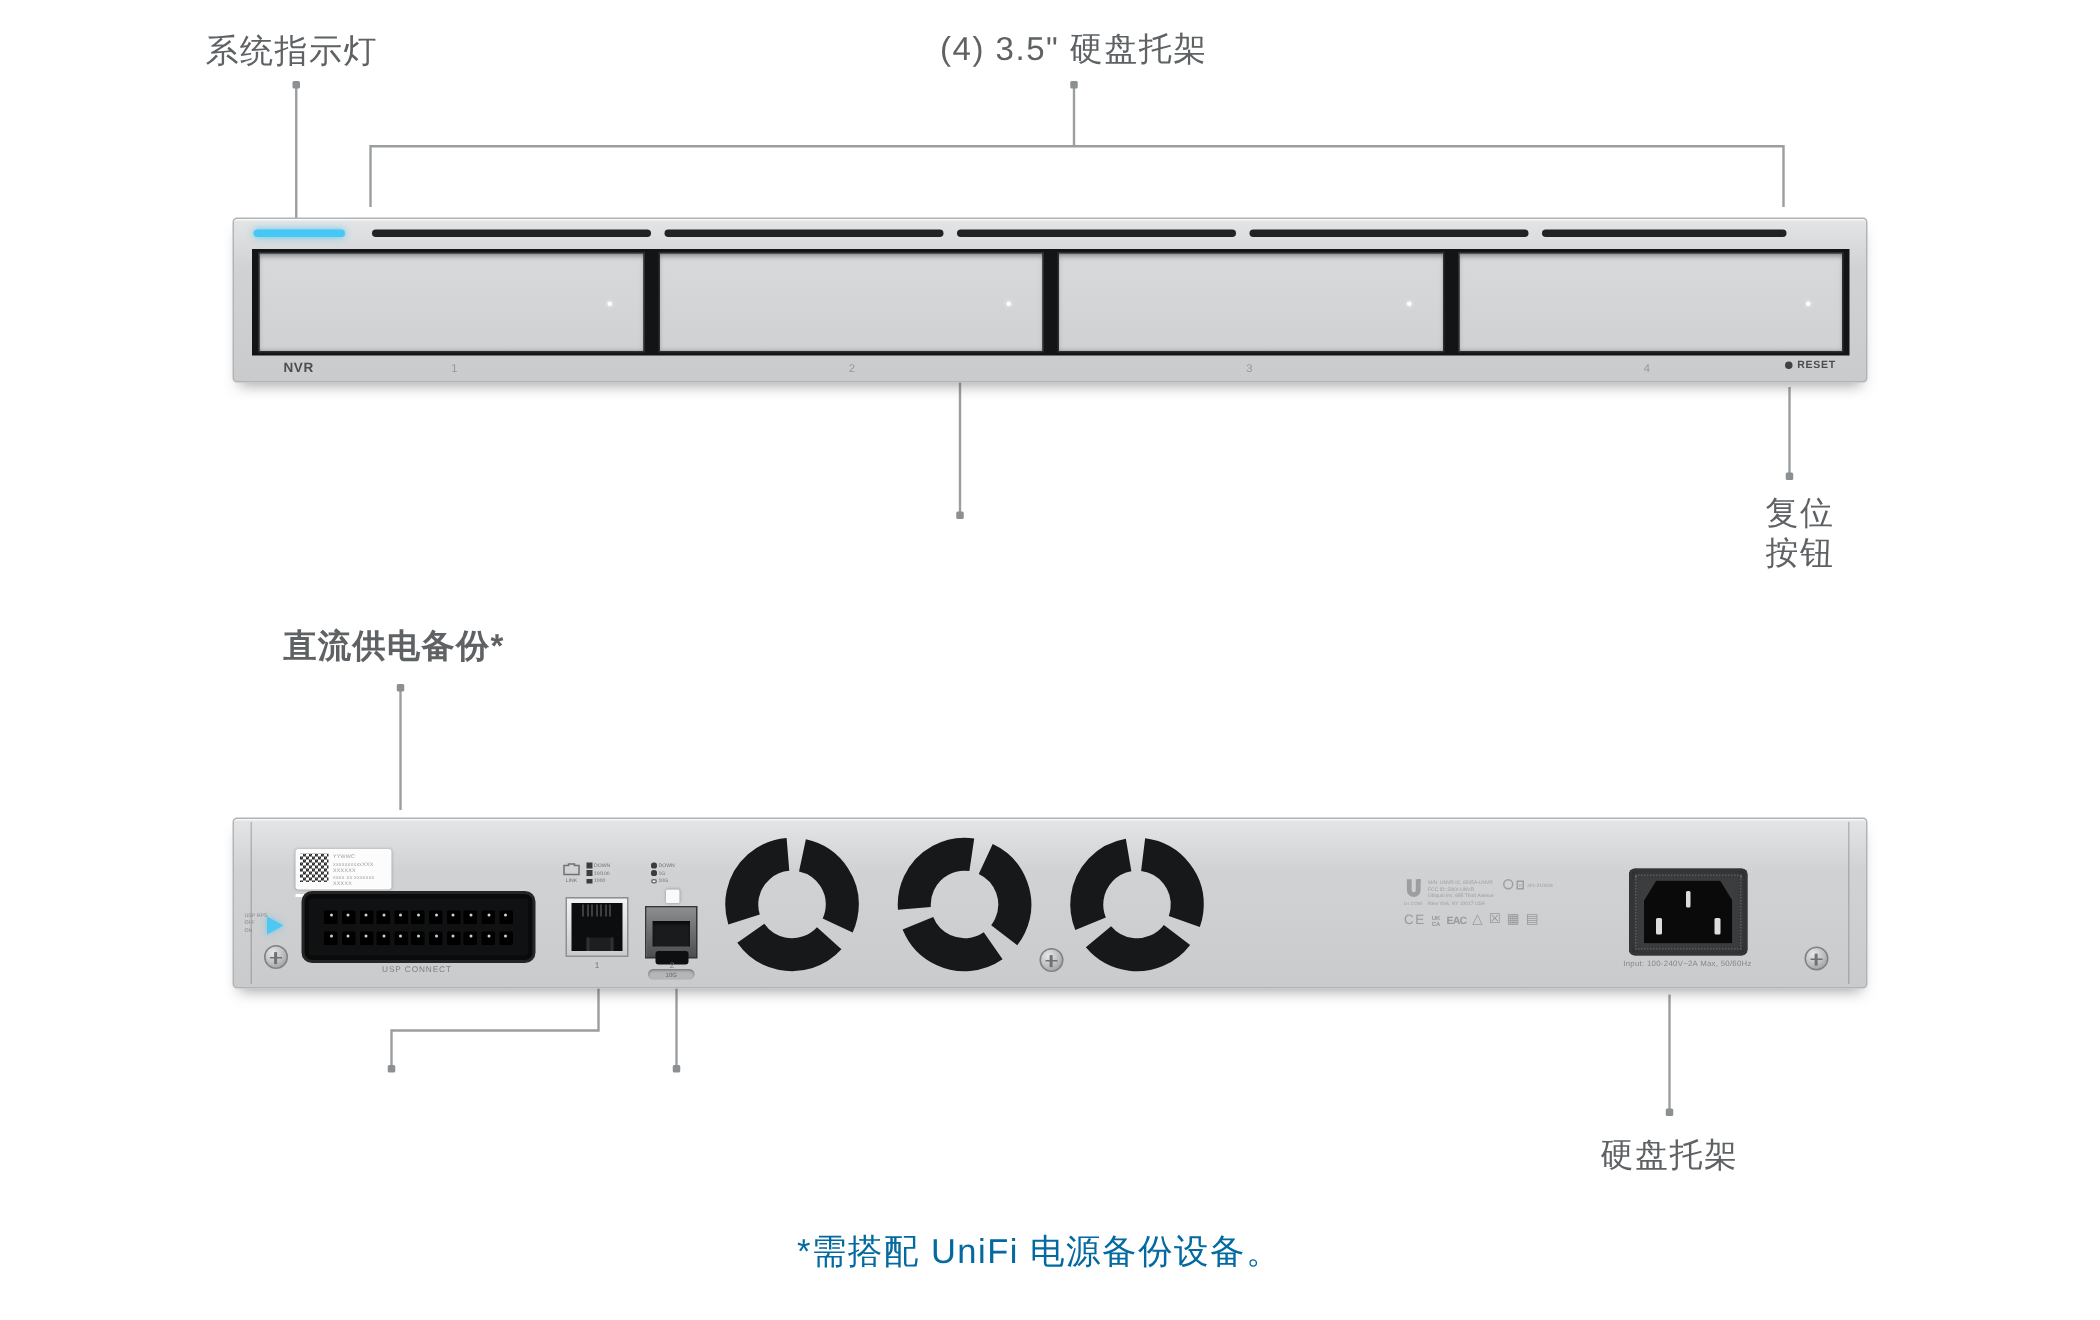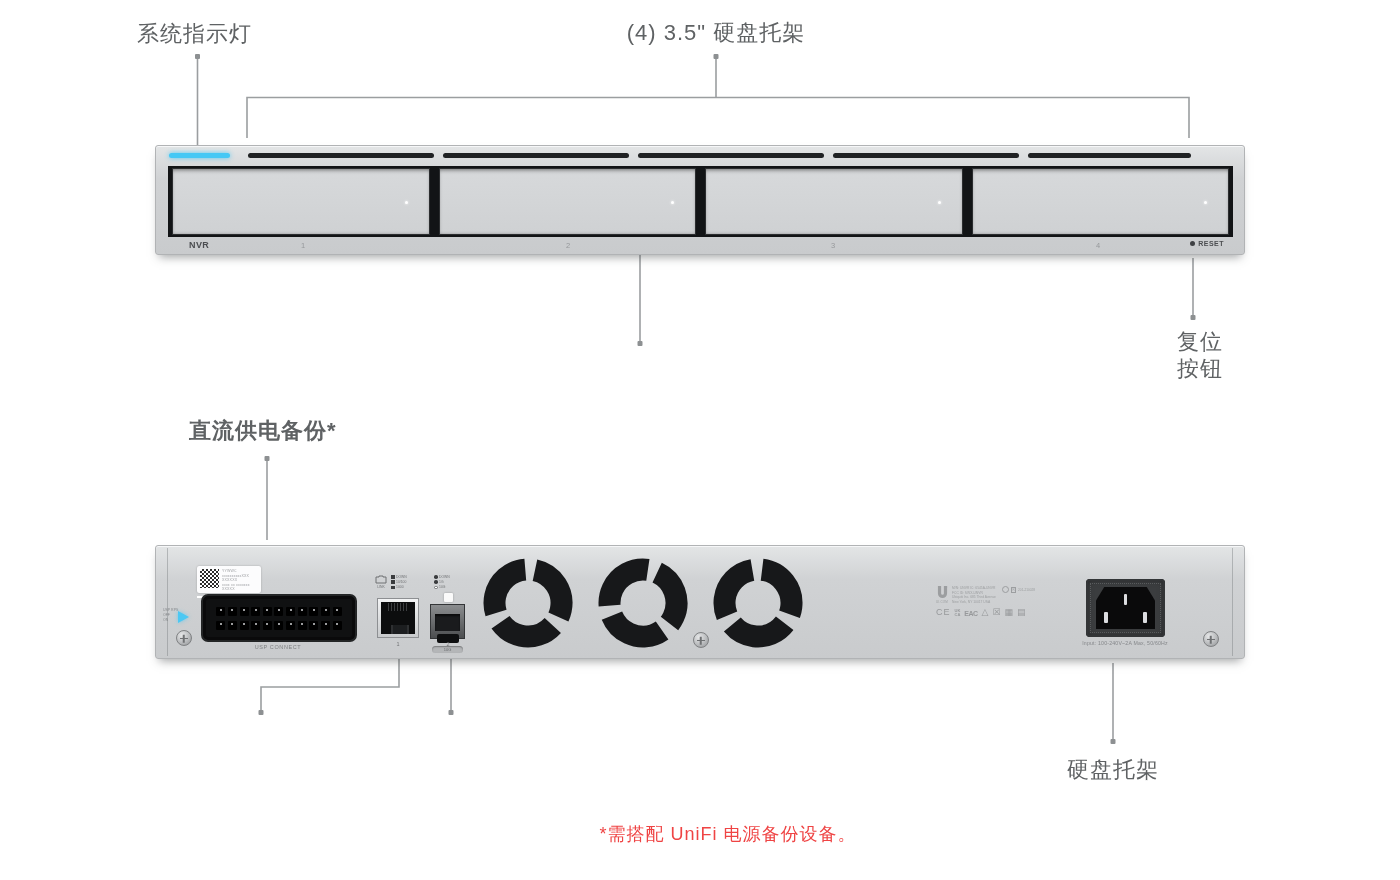--- a/index.html
+++ b/index.html
@@ -11,21 +11,21 @@
   .callout-label{position:absolute;z-index:3;color:#5f6264;font-size:22px;letter-spacing:1px;white-space:nowrap;}
   .cc{transform:translateX(-50%);text-align:center;line-height:27px;}
   .lbl-system{left:137px;top:19px;}
   .lbl-hdd{left:716px;top:19px;}
   .lbl-raid{left:640px;top:357px;}
   .lbl-reset{left:1200px;top:328px;}
   .lbl-dc{left:189px;top:416px;font-weight:bold;}
   .lbl-rj45{left:253px;top:728px;}
   .lbl-sfp{left:451px;top:728px;}
   .lbl-power{left:1113px;top:756px;}
-  .lbl-footnote{left:693px;top:821px;font-size:18px;color:#ef4444;margin-left:35px;}
+  .lbl-footnote{left:693px;top:821px;font-size:23px;color:#0369a1;}
 
   
   .panel{position:absolute;left:155px;width:1088px;background:linear-gradient(#e3e5e6,#d0d2d4 30%,#c9cbcd);
          border:1px solid #b1b3b5;border-radius:3px;z-index:2;
          box-shadow:inset 0 1px 0 #f6f7f8, 0 6px 9px -4px rgba(70,74,76,.5);}
   .front-panel{top:145px;height:108px;text-align:center;}
   .rear-panel{top:545px;height:112px;}
 
   
   .led-bar{position:absolute;left:13px;top:7px;width:61px;height:5px;border-radius:2.5px;

